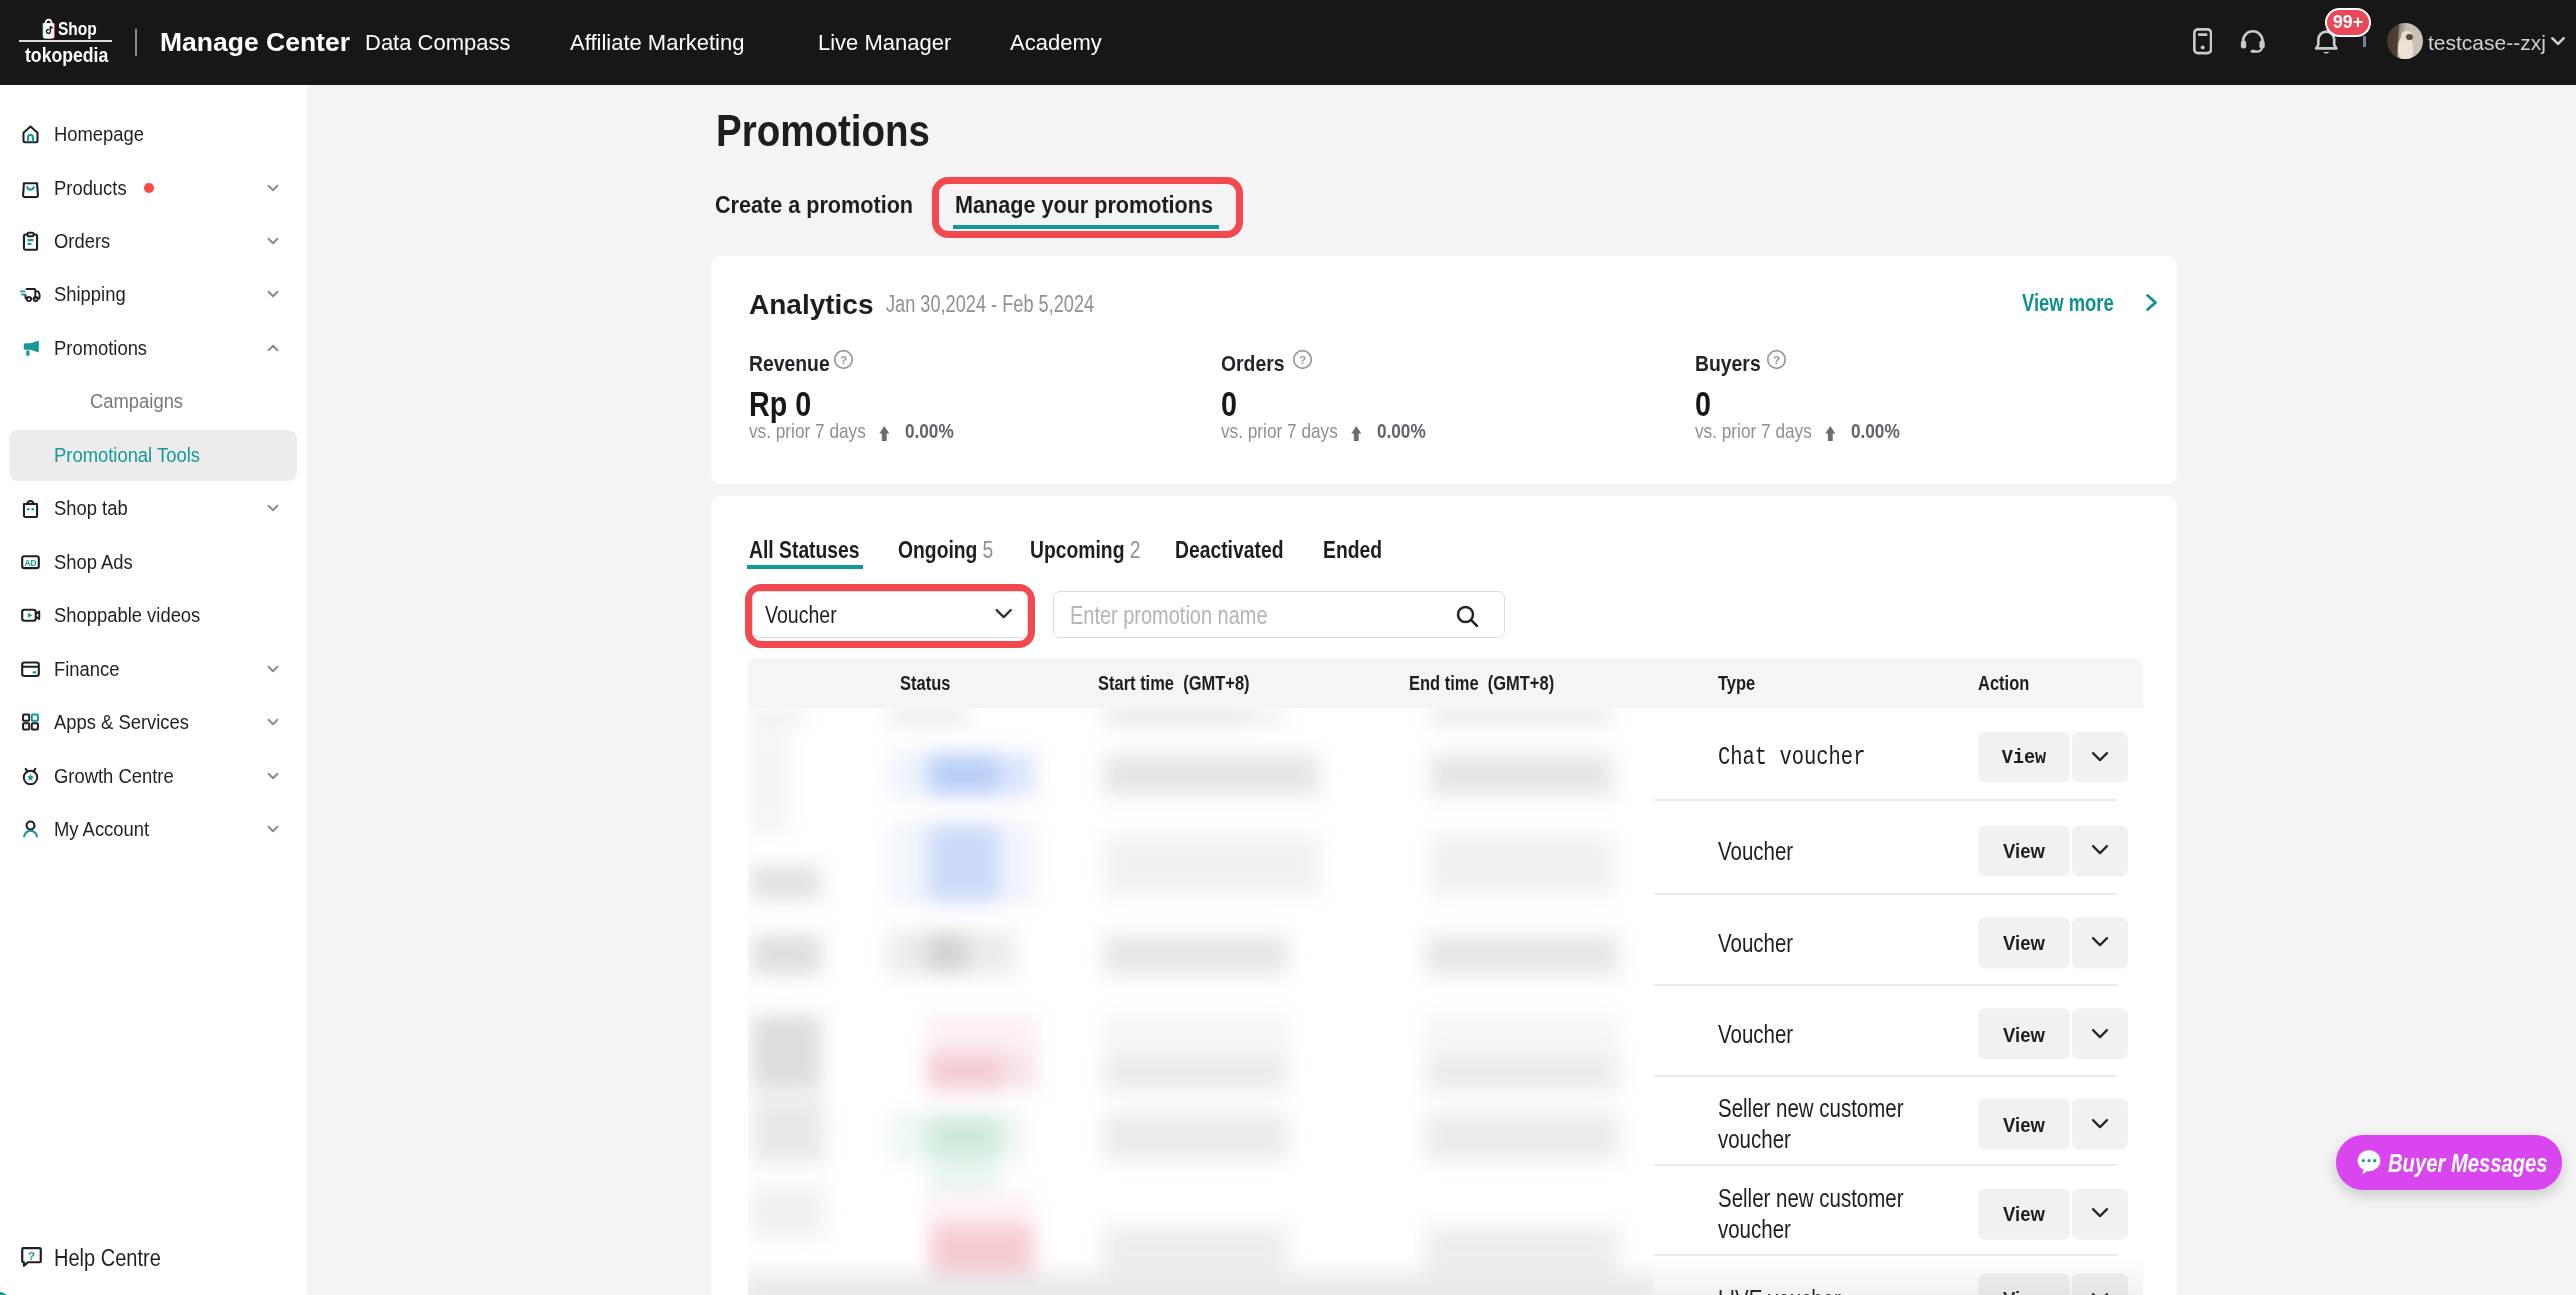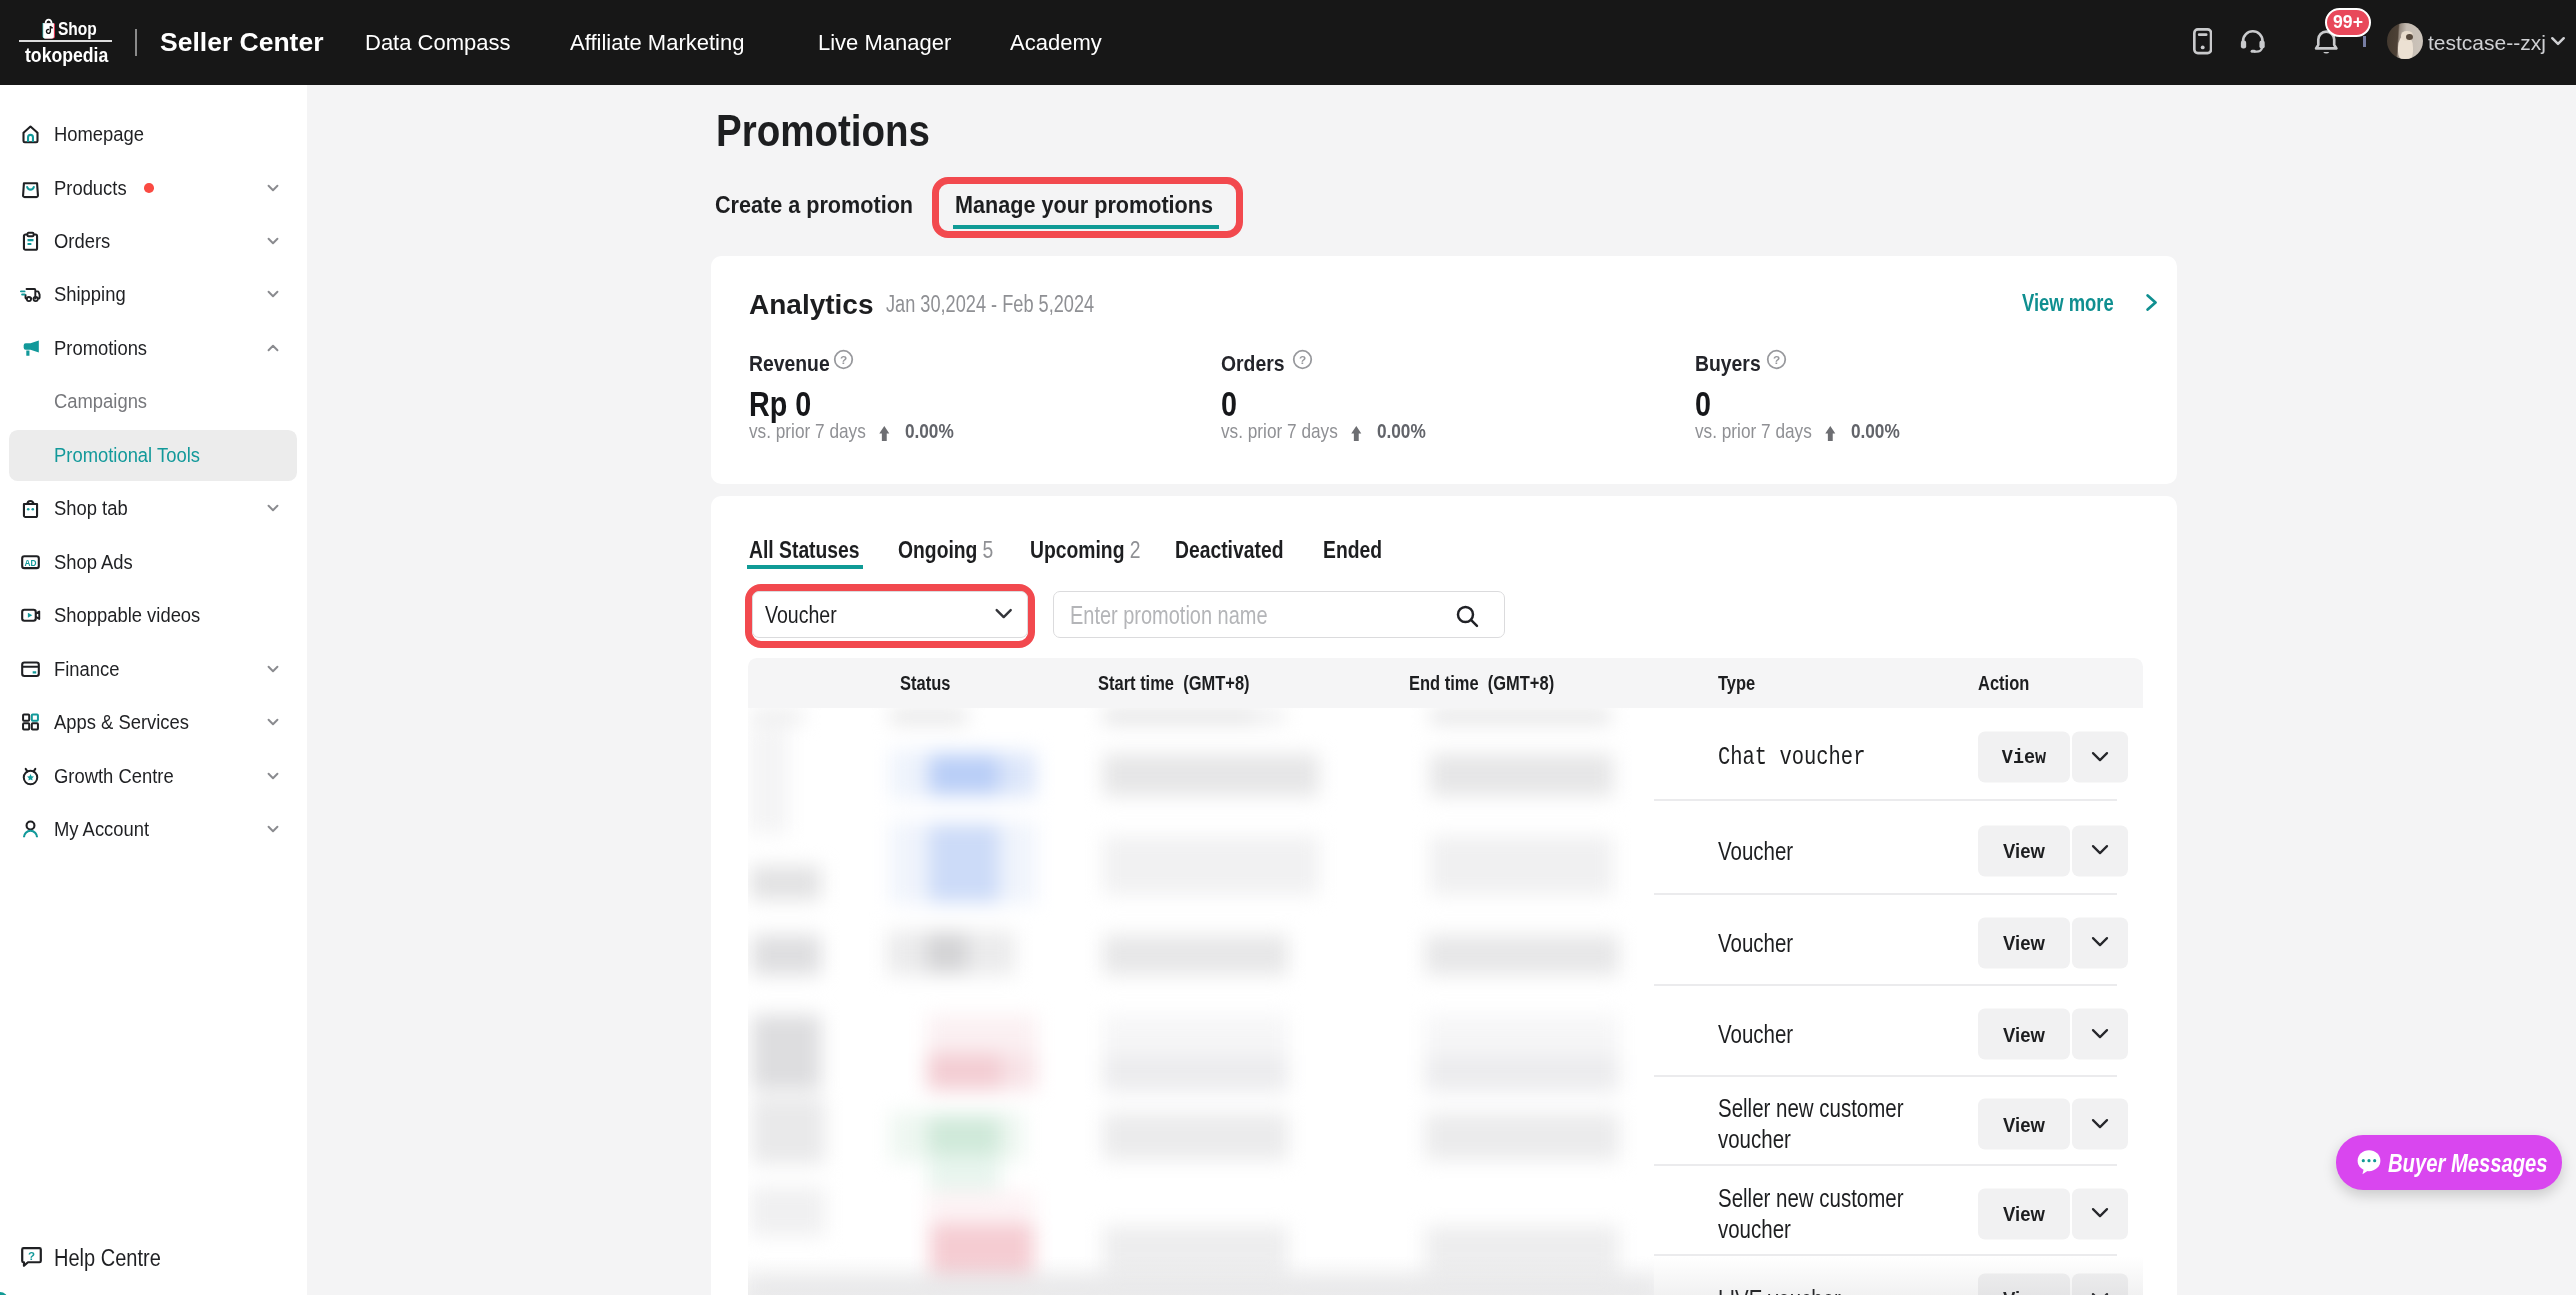--- a/index.html
+++ b/index.html
@@ -89,21 +89,21 @@
     <path d="M1.8 6.8 h12 v15.5 a2 2 0 0 1 -2 2 h-8 a2 2 0 0 1 -2 -2 z" fill="#4ae8e4"></path>
     <path d="M3.2 7.4 h12.6 v15 a2 2 0 0 1 -2 2 h-8.6 a2 2 0 0 1 -2 -2 z" fill="#f53d5c"></path>
     <path d="M2.6 7 h12 v15.4 a2 2 0 0 1 -2 2 h-8 a2 2 0 0 1 -2 -2 z" fill="#ffffff"></path>
     <path d="M5.2 7 a3.4 4 0 0 1 6.8 0" fill="none" stroke="#ffffff" stroke-width="2"></path>
     <path d="M10.6 10.2 v6.2 a2.2 2.2 0 1 1 -1.5 -2.1 M10.6 10.2 a3 3 0 0 0 2.8 2.2" fill="none" stroke="#141414" stroke-width="1.6"></path>
   </svg>
   <div id="logoShop">Shop</div>
   <div id="logoLine"></div>
   <div id="logoToko">tokopedia</div>
   <div id="logoDivider"></div>
-  <div id="sellercenter">Seller Center</div>
+  <div id="sellercenter">Manage Center</div>
   <div class="navitem" style="left:365px;">Data Compass</div>
   <div class="navitem" style="left:570px;">Affiliate Marketing</div>
   <div class="navitem" style="left:818px;">Live Manager</div>
   <div class="navitem" style="left:1010px;">Academy</div>
 
   <svg class="abs" style="left:2193px; top:28px;" width="19.4" height="26.5" viewBox="0 0 22 30">
     <rect x="1.5" y="1.5" width="19" height="27" rx="4" fill="none" stroke="#c9cacc" stroke-width="3"></rect>
     <line x1="7" y1="7.5" x2="15" y2="7.5" stroke="#c9cacc" stroke-width="3" stroke-linecap="round"></line>
     <circle cx="11" cy="22" r="2.2" fill="#c9cacc"></circle>
   </svg>
@@ -181,21 +181,21 @@
   <div class="sideitem" style="top:236px;">
     <svg class="icon" viewBox="0 0 24 24">
         <path d="M21.5 3.5 v13.5 l-9.5 -3 H6.5 a2.3 2.3 0 0 1 -2.3 -2.3 v-2.9 a2.3 2.3 0 0 1 2.3 -2.3 h5.5 z" fill="#12999a"></path>
         <path d="M7.2 14.8 v6 h3.6 v-6 z" fill="#12999a"></path>
       </svg>
     <div class="lbl">Promotions</div>
     <svg class="chev" viewBox="0 0 18 18">
         <path d="M4 11.5 l5 -5 l5 5" fill="none" stroke="#8a8b8f" stroke-width="2.2" stroke-linecap="round" stroke-linejoin="round"></path>
       </svg>
   </div>
-  <div class="sideitem" style="top:289px;">
+  <div class="sideitem" style="top:289px;margin-left:36px;">
     <div class="lbl" style="color:#77787c;">Campaigns</div>
   </div>
   <div class="sideitem" style="top:343px;">
     <div class="lbl" style="color:#12999a;">Promotional Tools</div>
   </div>
   <div class="sideitem" style="top:450px;">
     <svg class="icon" viewBox="0 0 24 24">
         <rect x="2.5" y="5.5" width="19" height="13.5" rx="2.5" fill="none" stroke="#1f2023" stroke-width="2.4"></rect>
         <text x="12" y="16.3" font-size="9.5" font-weight="bold" fill="#12999a" text-anchor="middle" font-family="Liberation Sans">AD</text>
       </svg>

